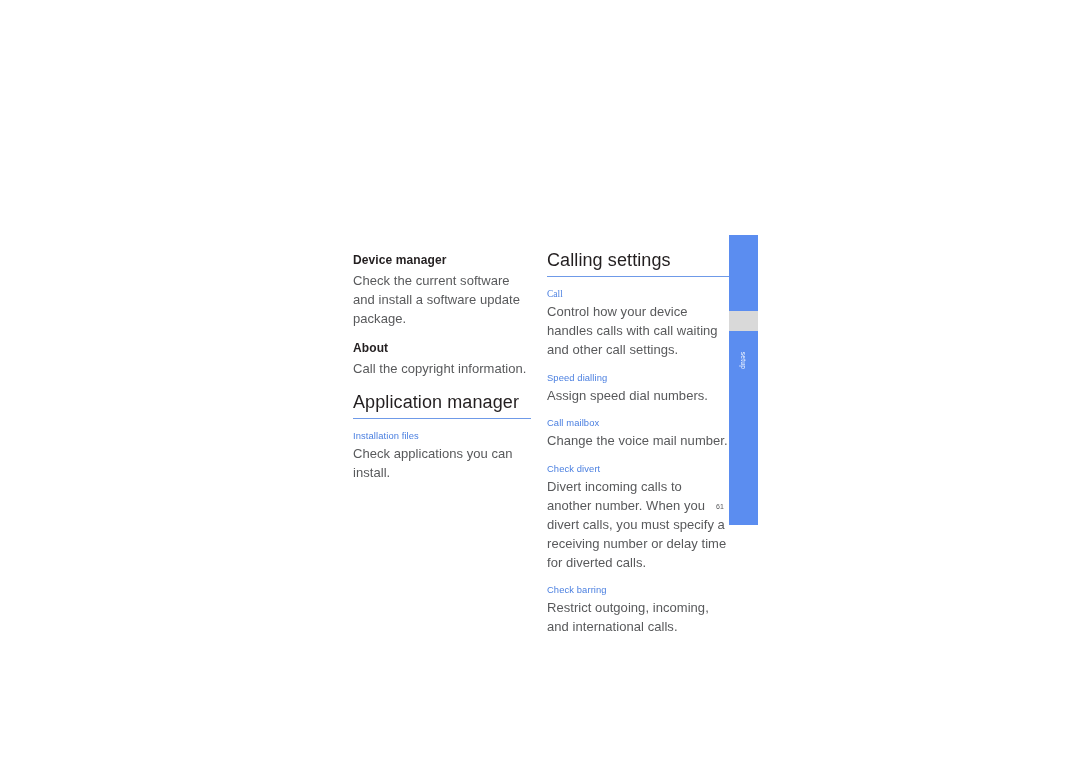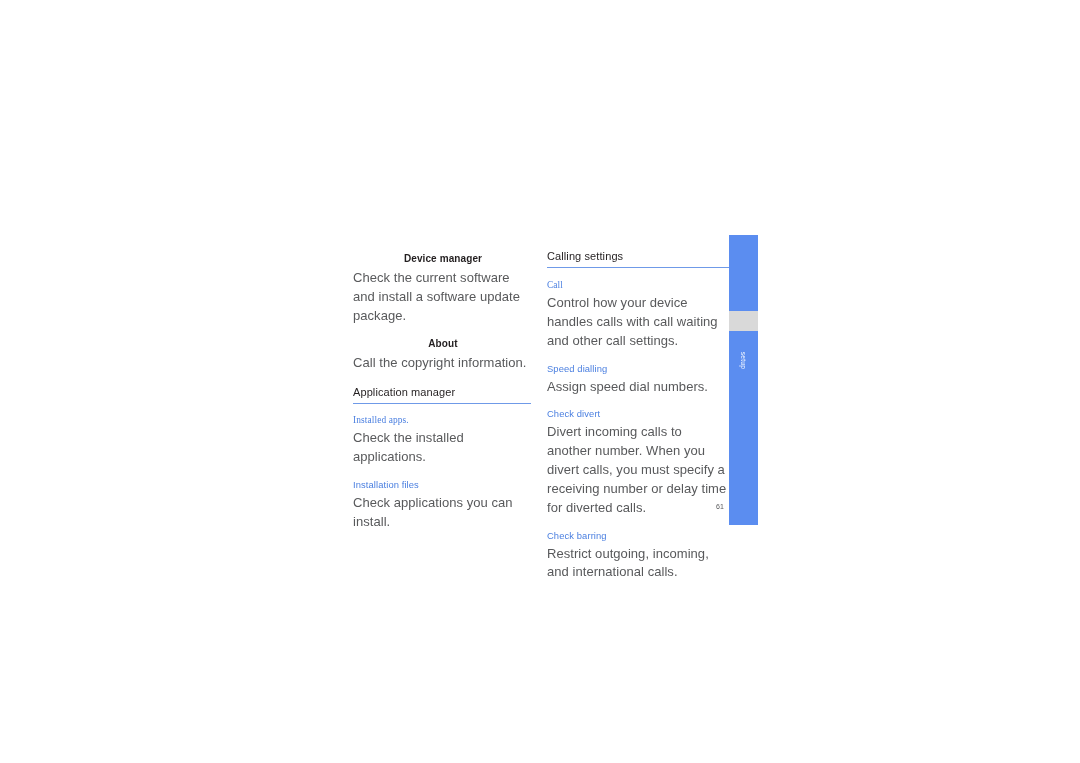--- a/index.html
+++ b/index.html
@@ -31,37 +31,36 @@
   }
   .col-right {
     position: absolute;
     left: 547px;
     top: 250px;
     width: 182px;
   }
 
   
   .sub-head {
-    font-size: 10px;
+    font-size: 12px;
     font-weight: bold;
     color: #231f20;
     margin: 0 0 5px 0;
     letter-spacing: 0.1px;
-    text-align: center;
   }
   .body-text {
     font-size: 13px;
     color: #58595b;
     line-height: 1.45;
     margin: 0 0 11px 0;
     letter-spacing: 0.05px;
   }
 
   .h1 {
-    font-size: 11px;
+    font-size: 18px;
     font-weight: normal;
     color: #231f20;
     margin: 0;
     padding: 0 12px 5px 0;
     letter-spacing: 0.1px;
   }
   .h1-wrap {
     border-bottom: 1px solid #6f9ae8;
     margin: 14px 0 11px 0;
     width: 178px;
@@ -142,24 +141,20 @@
 
     <div class="entry">
       <div class="sub-head">About</div>
       <div class="body-text">Call the copyright information.</div>
     </div>
 
     <div class="h1-wrap">
       <h1 class="h1">Application manager</h1>
     </div>
 
-    <div class="entry">
-      <div class="h2 first">Installed apps.</div>
-      <div class="body-text">Check the installed applications.</div>
-    </div>
 
     <div class="entry">
       <div class="h2">Installation files</div>
       <div class="body-text">Check applications you can install.</div>
     </div>
 
 
   </div>
 
   <div class="col-right">
@@ -171,20 +166,24 @@
     <div class="entry">
       <div class="h2 first">Call</div>
       <div class="body-text">Control how your device handles calls with call waiting and other call settings.</div>
     </div>
 
     <div class="entry">
       <div class="h2">Speed dialling</div>
       <div class="body-text">Assign speed dial numbers.</div>
     </div>
 
+    <div class="entry">
+      <div class="h2">Call mailbox</div>
+      <div class="body-text">Change the voice mail number.</div>
+    </div>
 
     <div class="entry">
       <div class="h2">Check divert</div>
       <div class="body-text">Divert incoming calls to another number. When you divert calls, you must specify a receiving number or delay time for diverted calls.</div>
     </div>
 
     <div class="entry">
       <div class="h2">Check barring</div>
       <div class="body-text">Restrict outgoing, incoming, and international calls.</div>
     </div>

